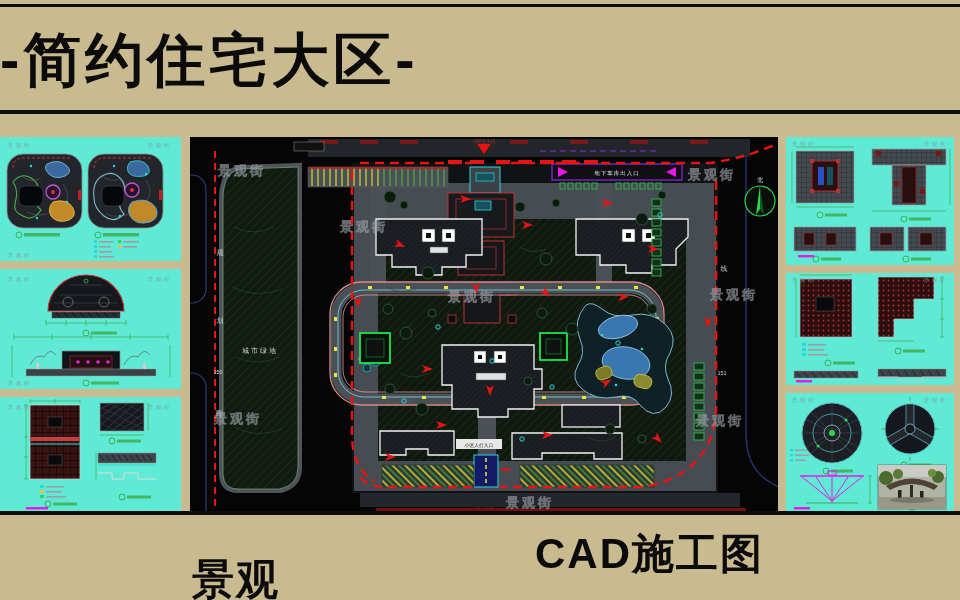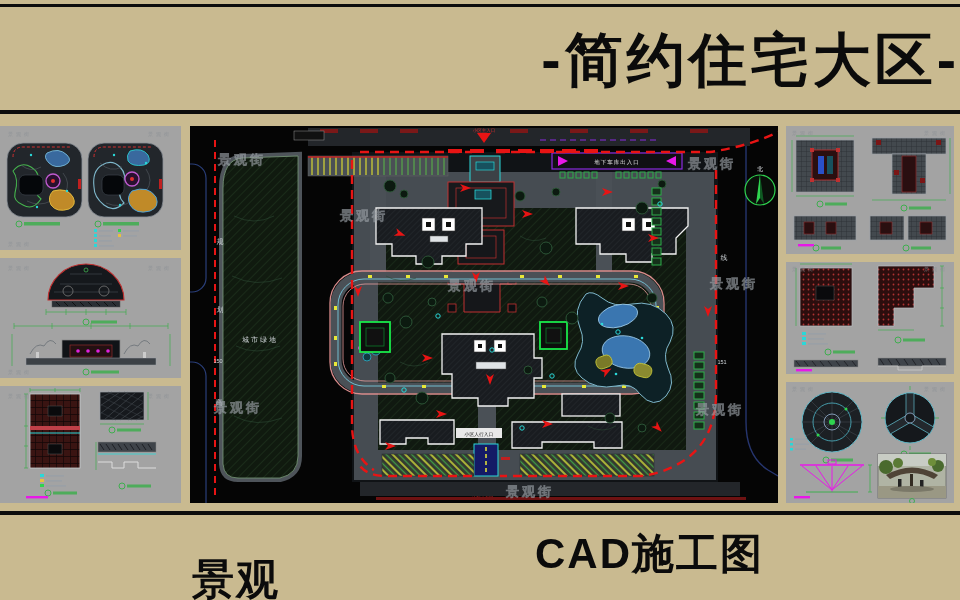--- a/index.html
+++ b/index.html
@@ -2,22 +2,22 @@
 <html><head>
 <meta charset="utf-8">
 <style>
   html,body{margin:0;padding:0;}
   body{width:960px;height:600px;background:#c9ba90;font-family:"Liberation Sans",sans-serif;overflow:hidden;}
   .page{position:relative;width:960px;height:600px;background:#c9ba90;overflow:hidden;}
   .rule{position:absolute;left:0;right:0;background:#0d0d0d;}
   .rule.top{top:4px;height:3px;}
   .rule.head{top:110px;height:4px;}
   .rule.foot{top:511px;height:4px;}
-  .title{position:absolute;top:22px;left:0;width:100%;text-align:right;font-size:58px;font-weight:bold;color:#0b0b0b;letter-spacing:4px;}
-  .panel{position:absolute;background:#a3a3a3;overflow:hidden;}
+  .title{position:absolute;top:22px;left:0;width:100%;text-align:left;font-size:58px;font-weight:bold;color:#0b0b0b;letter-spacing:4px;}
+  .panel{position:absolute;background:#5eead4;overflow:hidden;margin-top:11px;}
   #lp1{left:0;top:126px;width:181px;height:124px;}
   #lp2{left:0;top:258px;width:181px;height:120px;}
   #lp3{left:0;top:386px;width:181px;height:117px;}
   #cp {left:190px;top:126px;width:588px;height:377px;}
   #rp1{left:786px;top:126px;width:168px;height:128px;}
   #rp2{left:786px;top:262px;width:168px;height:112px;}
   #rp3{left:786px;top:382px;width:168px;height:121px;}
   .flabel{position:absolute;top:526px;font-size:42px;font-weight:bold;color:#0b0b0b;letter-spacing:2px;}
   #flleft{left:192px;margin-top:26px;}
   #flright{left:535px;}

